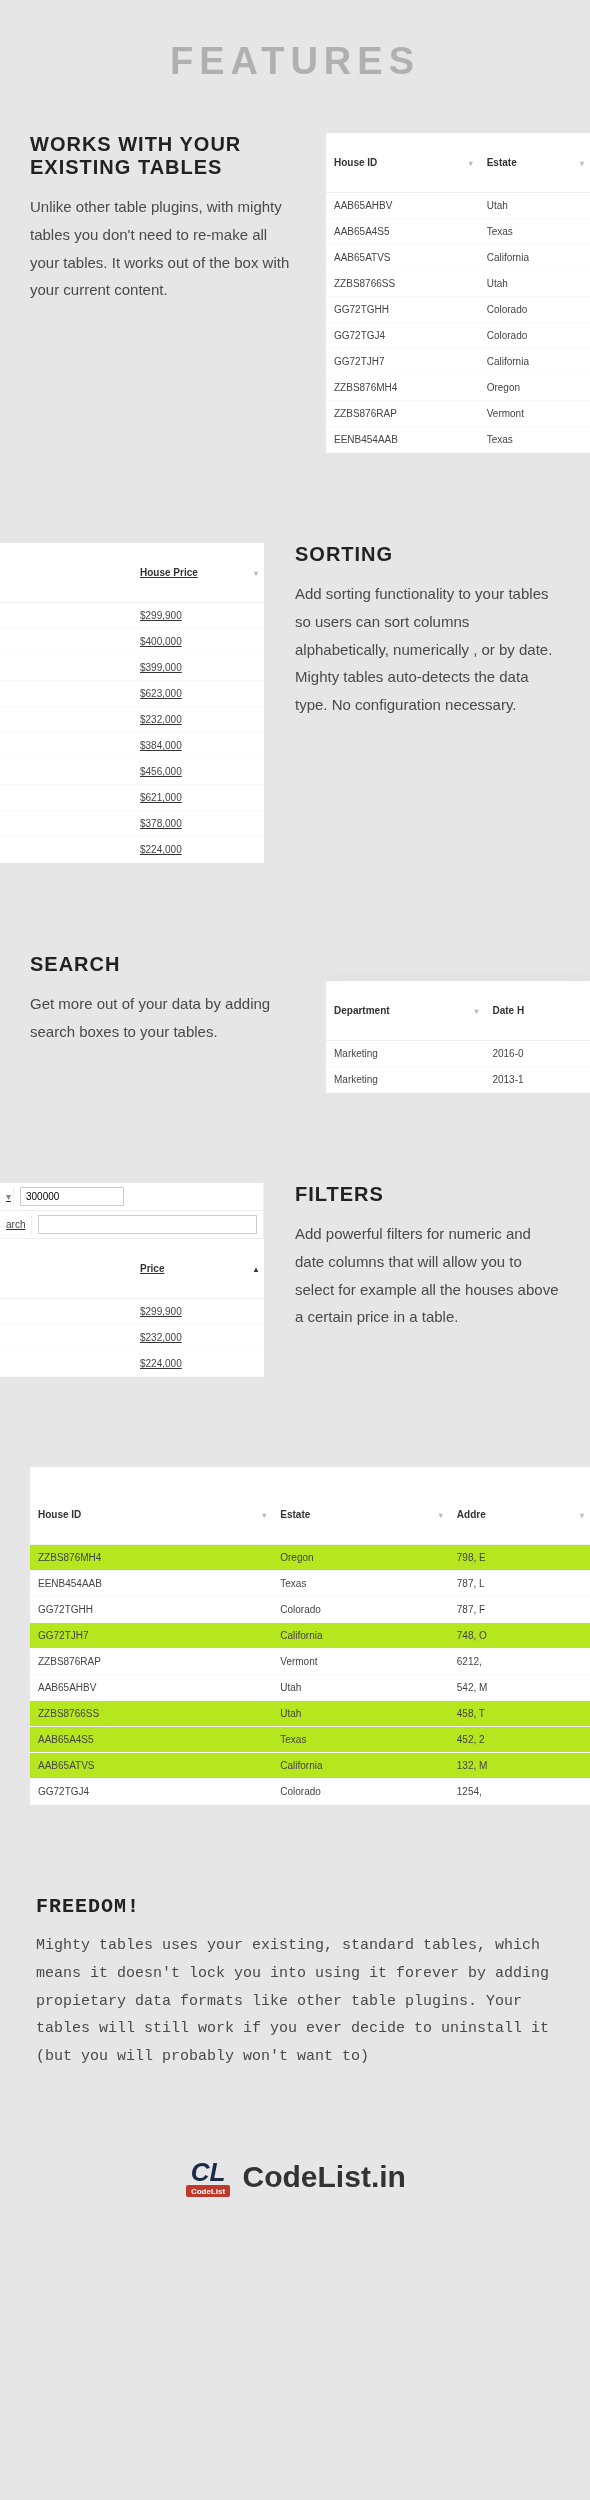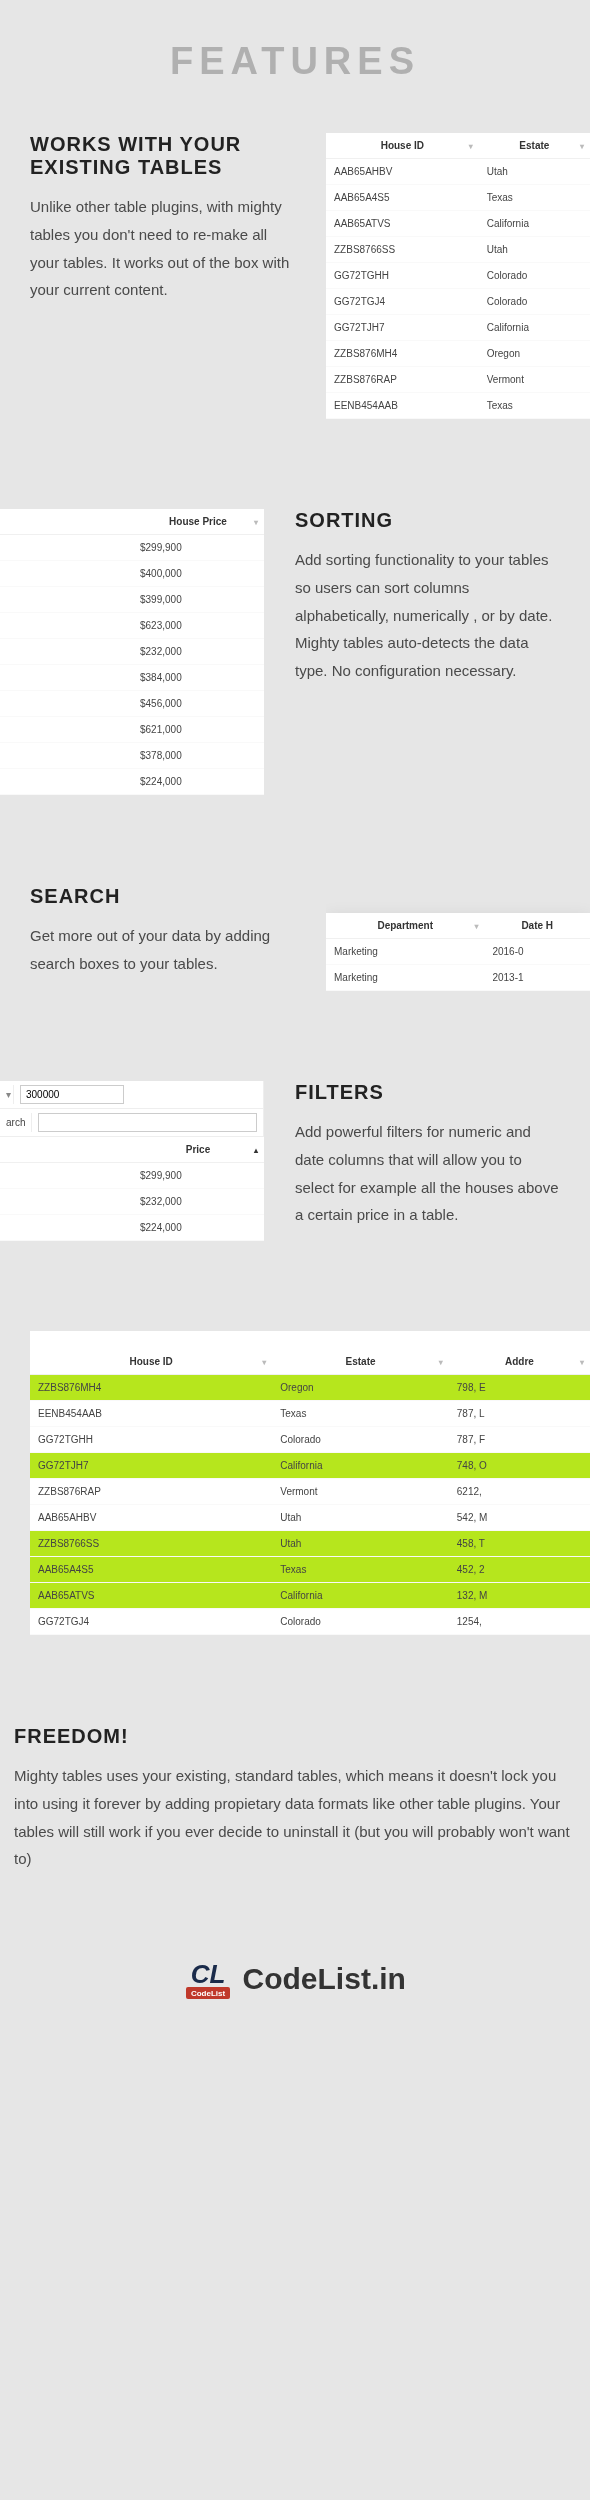--- a/index.html
+++ b/index.html
@@ -37,60 +37,60 @@
   color: #4a4a4a;
 }
 .mock-table {
   background: #fff;
   box-shadow: 0 6px 18px rgba(0,0,0,.12);
   font-size: 10px;
   color: #444;
 }
 .mock-table table { width: 100%; border-collapse: collapse; }
 .mock-table th {
-  text-align: center;
+  text-align: left;
   font-weight: 700;
   color: #333;
-  padding: 7px 8px;
+  padding: 24px 8px;
   border-bottom: 1px solid #f0f0f0;
   position: relative;
 }
 .mock-table td {
   padding: 7px 8px;
   border-bottom: 1px solid #f9f9f9;
 }
 .sort-ind {
   position: absolute;
   right: 6px;
   top: 50%;
   transform: translateY(-50%);
   font-size: 8px;
   color: #bbb;
 }
 .overflow-right { margin-right: -30px; overflow: hidden; }
-.overflow-left { margin-left: -30px; overflow: hidden; }
+.overflow-left { margin-left: -30px; overflow: hidden; text-decoration: underline; }
 .hl { background: #b6e61d; }
 .filter-bar {
   background: #fff;
   border-bottom: 1px solid #eee;
   display: flex;
   align-items: center;
   font-size: 10px;
 }
 .filter-cell {
   padding: 4px 6px;
   border-right: 1px solid #eee;
 }
 .filter-input {
   border: 1px solid #ccc;
   padding: 3px 5px;
   font-size: 10px;
   width: 104px;
 }
-.freedom-section { padding: 0 14px 60px; }
+.freedom-section { padding: 0 36px 60px; font-family: Liberation Mono, monospace; }
 .logo-wrap {
   text-align: center;
   padding: 20px 0 40px;
 }
 .logo-mark {
   display: inline-block;
   vertical-align: middle;
 }
 .logo-text {
   display: inline-block;

